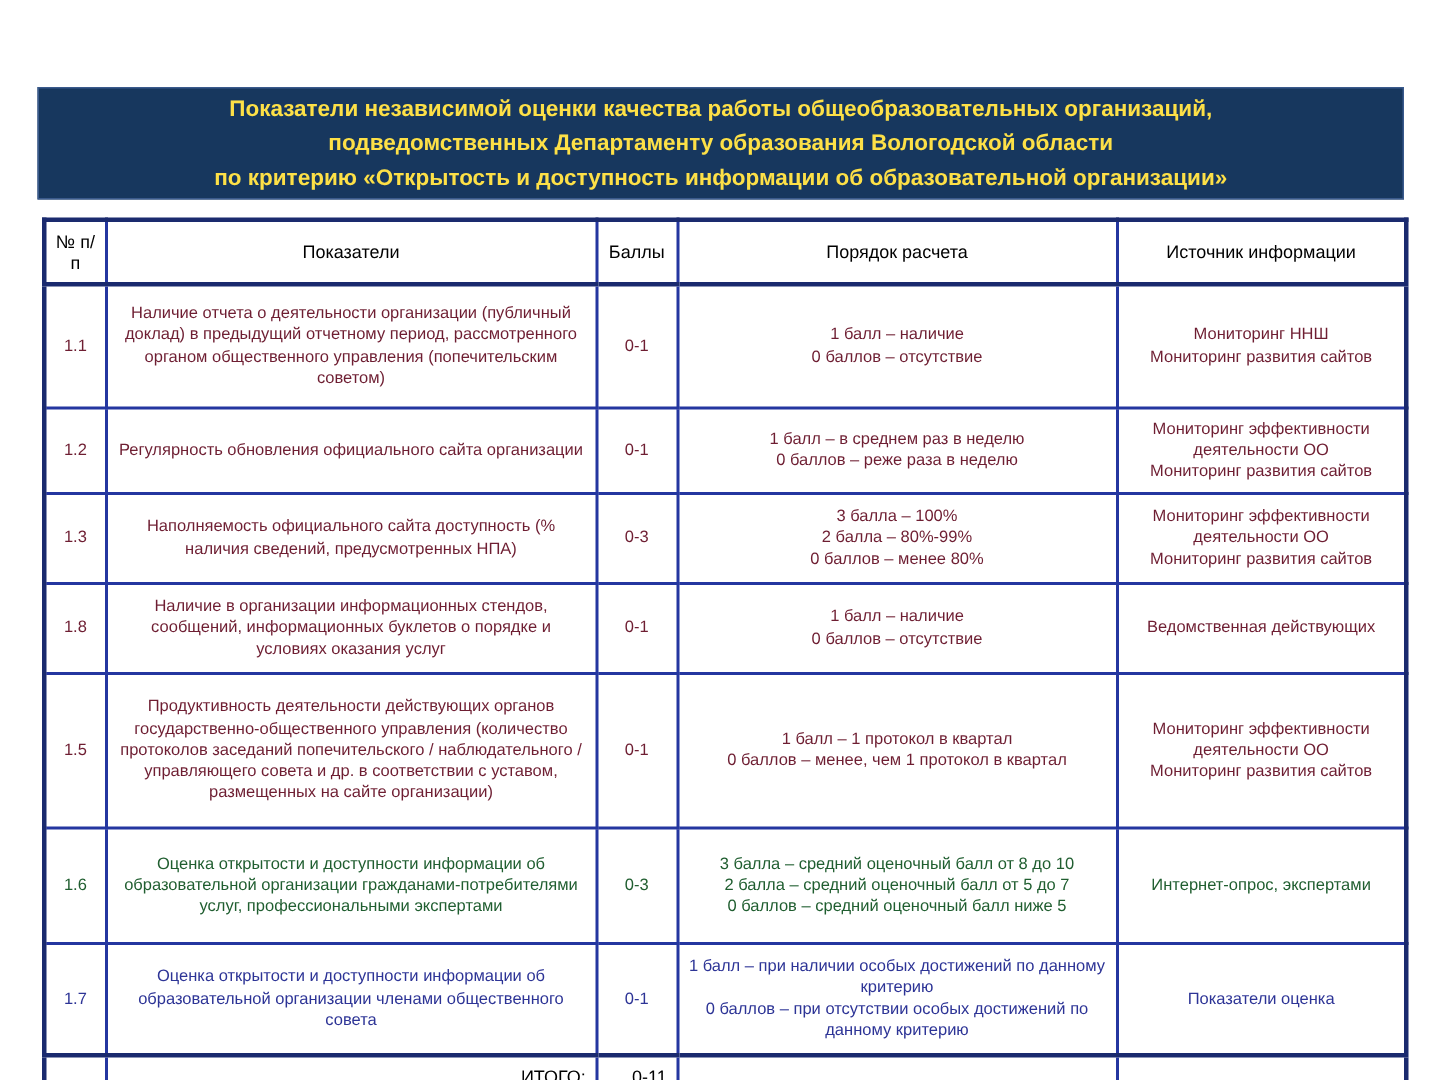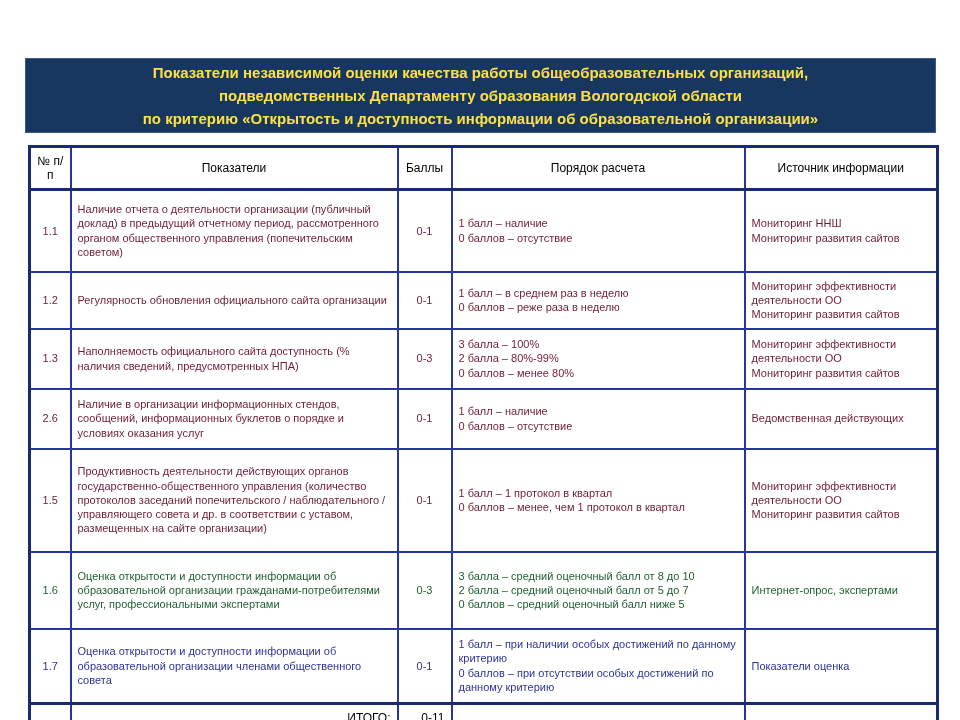--- a/index.html
+++ b/index.html
@@ -38,21 +38,21 @@
     padding:6px 6px;vertical-align:middle;
     font-weight:normal;
   }
   table.criteria th{
     font-size:12px;color:#000000;text-align:center;height:24px;
     border-bottom:3px solid var(--border-outer);
   }
   table.criteria td{font-size:11px;line-height:1.3;}
   td.c-num{text-align:center;}
   td.c-score{text-align:center;}
-  td.c-ind,td.c-calc,td.c-src{text-align:left;white-space:pre-line;}
+  td.c-ind,td.c-calc,td.c-src{text-align:center;white-space:pre-line;}
 
   tbody tr:nth-child(1){height:82px;}
   tbody tr:nth-child(2){height:57px;}
   tbody tr:nth-child(3){height:60px;}
   tbody tr:nth-child(4){height:60px;}
   tbody tr:nth-child(5){height:103px;}
   tbody tr:nth-child(6){height:77px;}
   tbody tr:nth-child(7){height:75px;}
 
   tr.total-row{height:26px;margin-top:43px;}
@@ -112,21 +112,21 @@
         <td class="c-num">1.3</td>
         <td class="c-ind">Наполняемость официального сайта доступность (% наличия сведений, предусмотренных НПА)</td>
         <td class="c-score">0-3</td>
         <td class="c-calc">3 балла – 100%
 2 балла – 80%-99%
 0 баллов – менее 80%</td>
         <td class="c-src">Мониторинг эффективности деятельности ОО
 Мониторинг развития сайтов</td>
       </tr>
       <tr style="color: rgb(110, 30, 50);">
-        <td class="c-num">2.6</td>
+        <td class="c-num">1.8</td>
         <td class="c-ind">Наличие в организации информационных стендов, сообщений, информационных буклетов о порядке и условиях оказания услуг</td>
         <td class="c-score">0-1</td>
         <td class="c-calc">1 балл – наличие
 0 баллов – отсутствие</td>
         <td class="c-src">Ведомственная действующих</td>
       </tr>
       <tr style="color: rgb(110, 30, 50);">
         <td class="c-num">1.5</td>
         <td class="c-ind">Продуктивность деятельности действующих органов государственно-общественного управления (количество протоколов заседаний попечительского / наблюдательного / управляющего совета и др. в соответствии с уставом, размещенных на сайте организации)</td>
         <td class="c-score">0-1</td>

